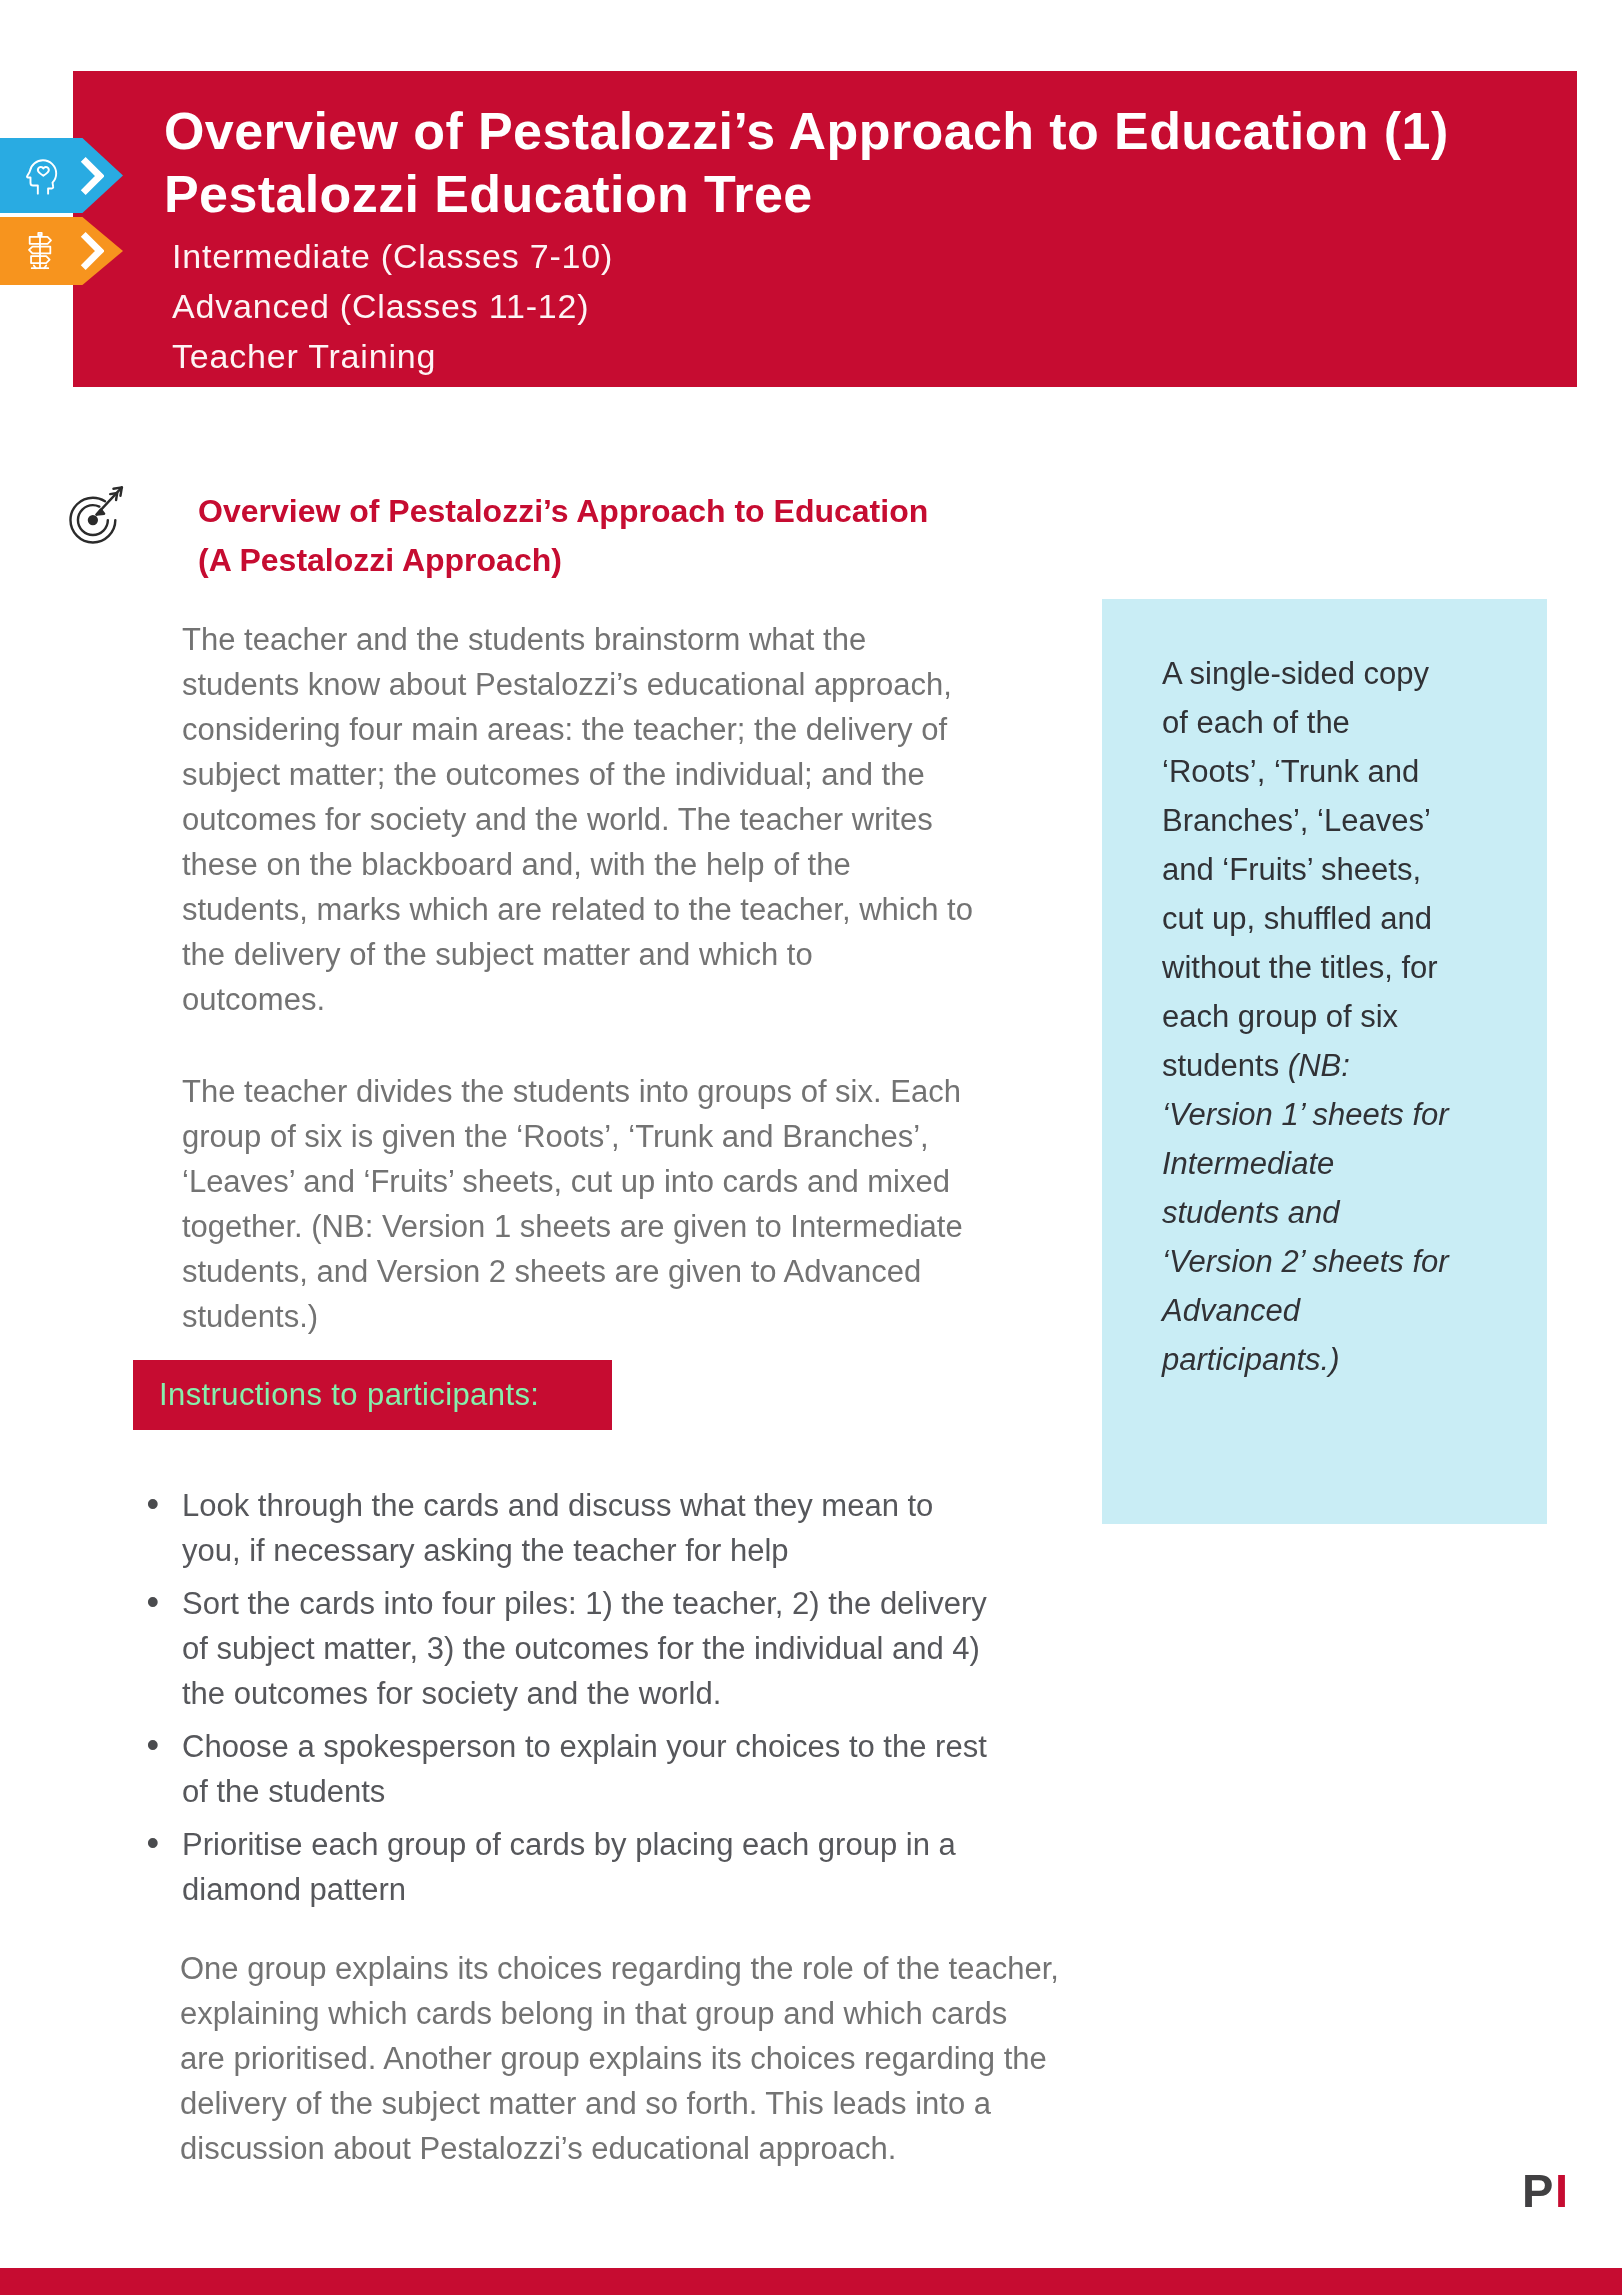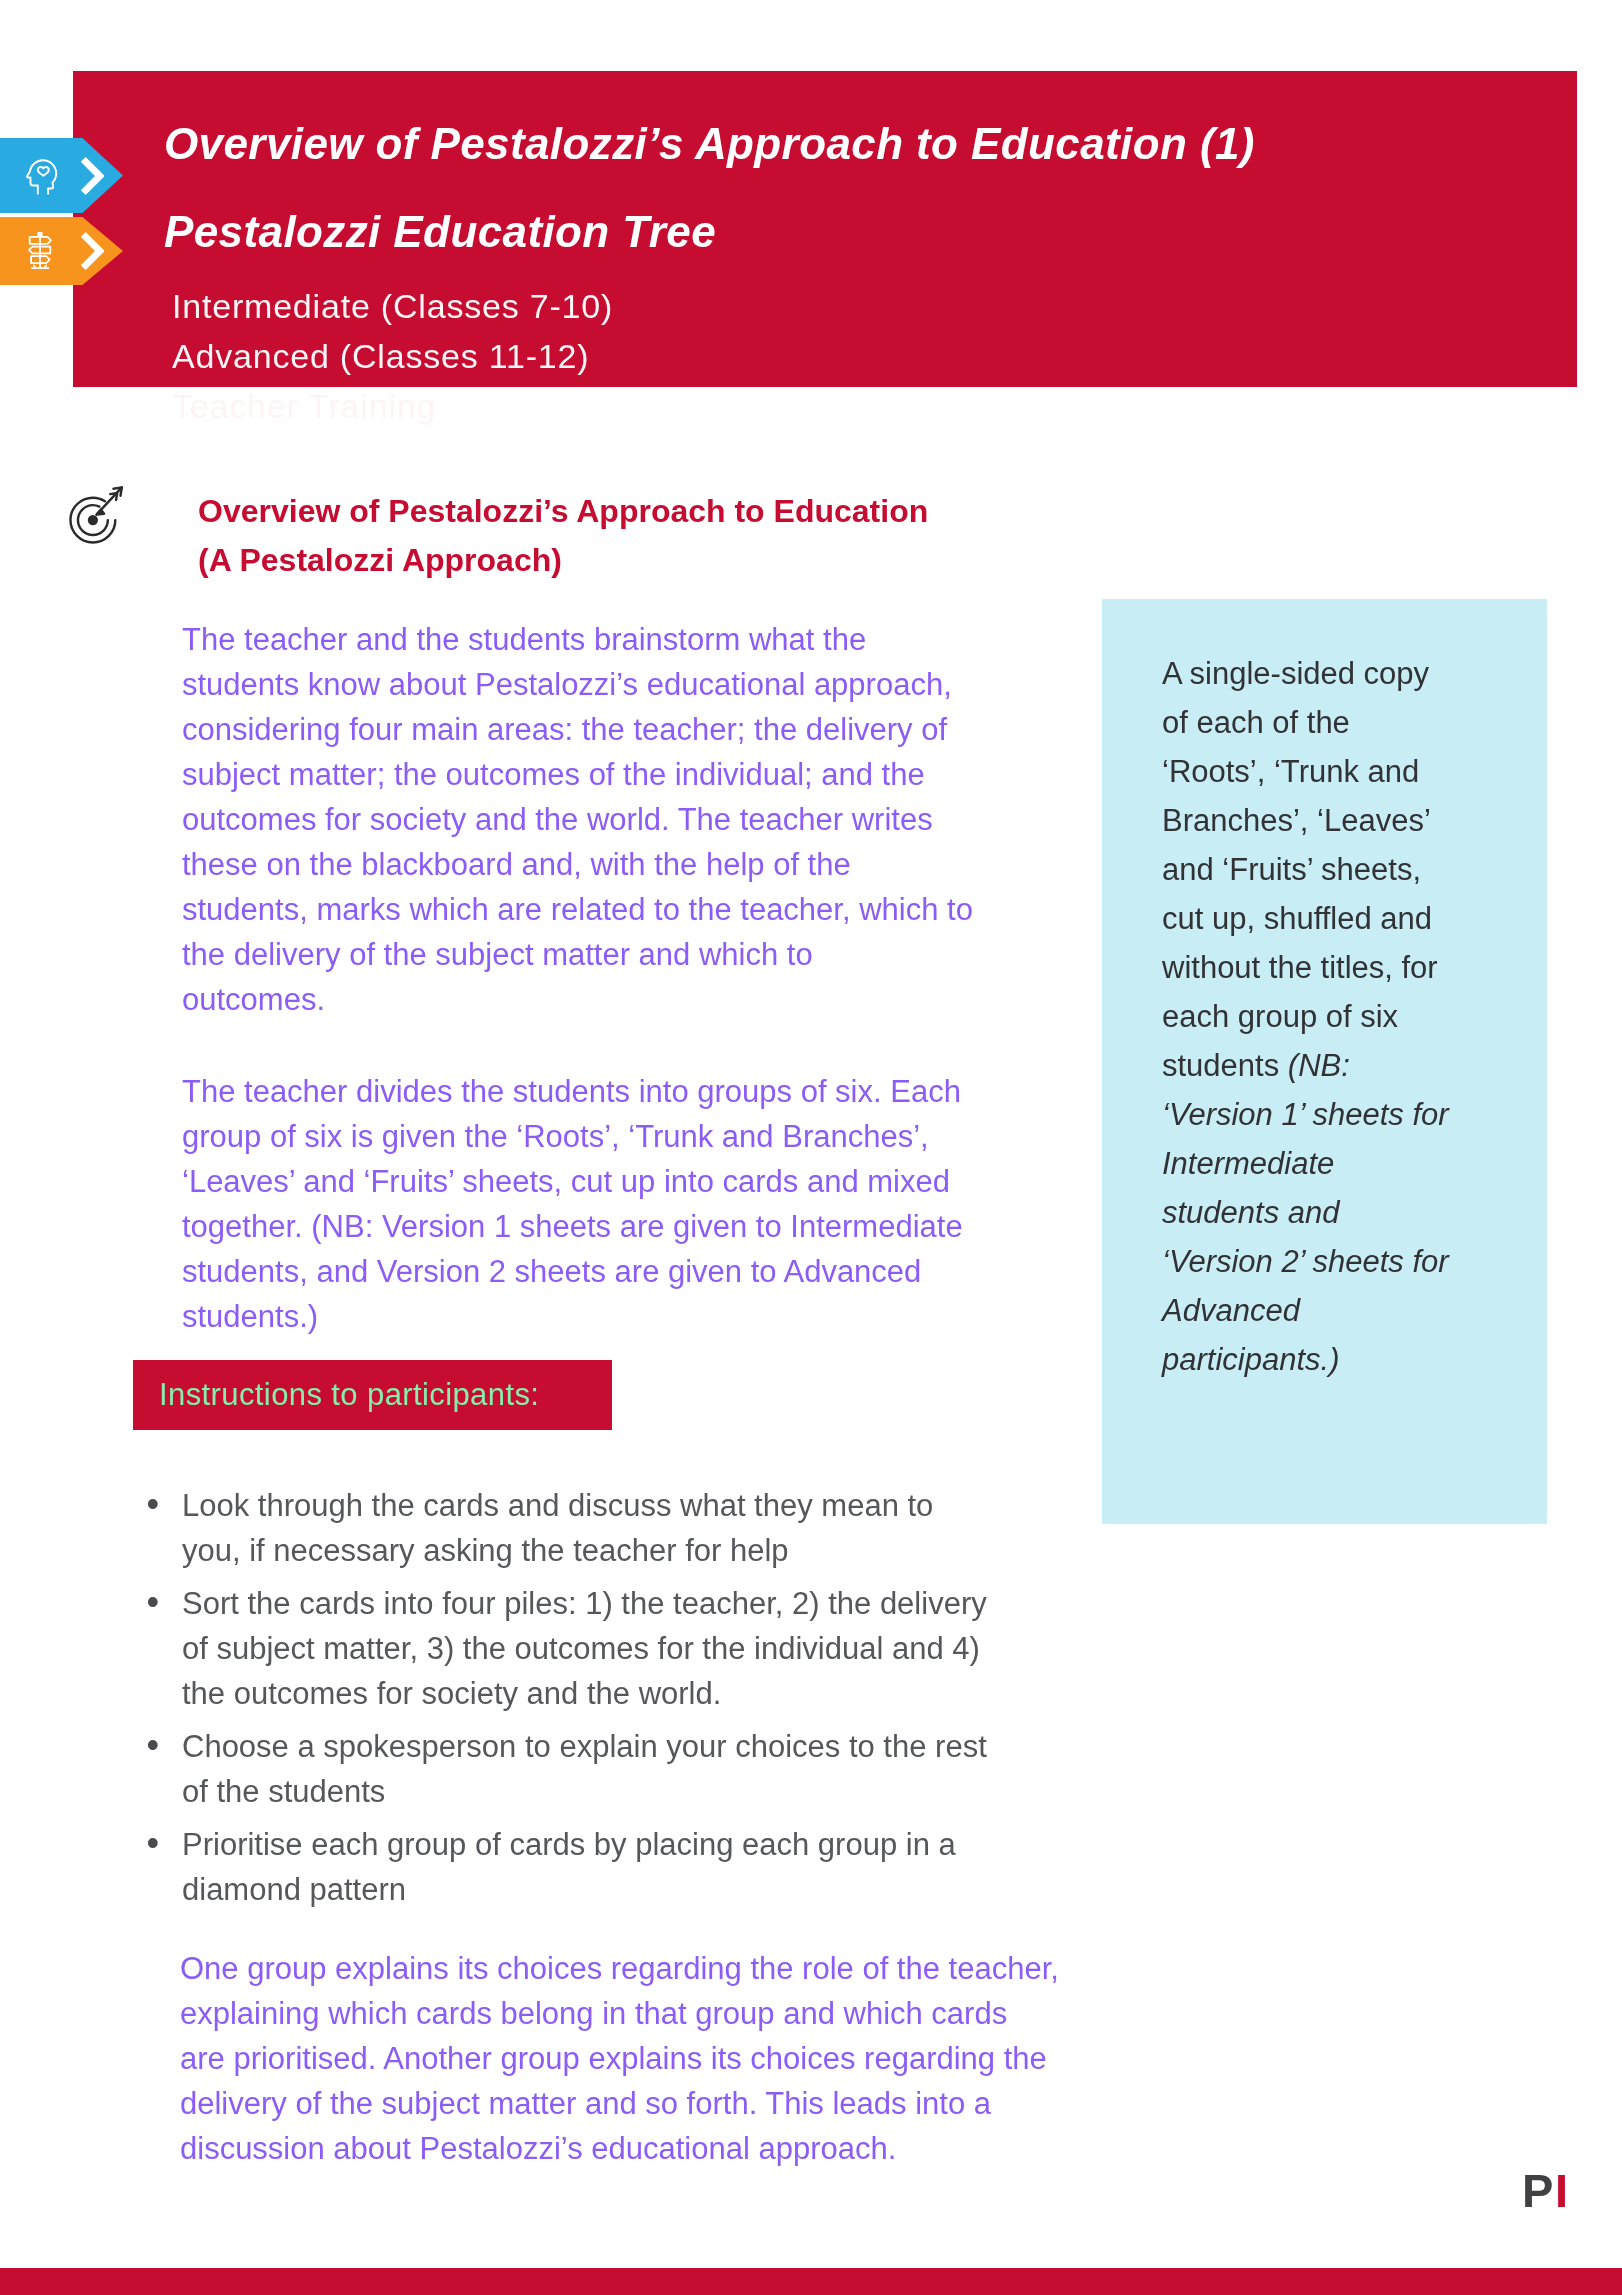--- a/index.html
+++ b/index.html
@@ -10,22 +10,22 @@
     font-family:"Liberation Sans", sans-serif;
     overflow:hidden;
   }
   
   .banner{
     position:absolute;left:73px;top:71px;width:1504px;height:316px;
     background:#C60C31;color:#ffffff;
     box-sizing:border-box;padding:29px 24px 0 91px;
   }
   .banner-title{
-    font-size:44px;font-weight:700;line-height:88px;
-    white-space:pre-line;letter-spacing:0.4px;font-style:italic;
+    font-size:52px;font-weight:700;line-height:63px;
+    white-space:pre-line;letter-spacing:0.4px;
   }
   .banner-subtitles{
     margin-top:4.9px;padding-left:8px;
     font-size:34px;font-weight:400;line-height:50px;
     white-space:pre-line;color:#fdf4f5;letter-spacing:0.8px;
   }
   
   .badge{
     position:absolute;left:0;
     clip-path:polygon(0 0,67% 0,100% 50%,67% 100%,0 100%);
@@ -37,21 +37,21 @@
   
   .target-wrap{position:absolute;left:63px;top:479px;width:71px;height:71px;}
   .section-heading{
     position:absolute;left:198px;top:487px;margin:0;
     color:#C60C31;font-size:32px;font-weight:700;line-height:49px;
     white-space:pre-line;
   }
   
   .para{
     position:absolute;margin:0;
-    color:#8b5cf6;font-size:31px;font-weight:400;line-height:45px;
+    color:#737373;font-size:31px;font-weight:400;line-height:45px;
     white-space:pre-line;
   }
   .p1{left:182px;top:617px;width:957px;}
   .p2{left:182px;top:1069px;width:957px;}
   .closing{left:180px;top:1946px;width:1087px;}
   
   .materials{
     position:absolute;left:1102px;top:599px;width:445px;height:925px;
     background:#C9EDF5;box-sizing:border-box;
   }

